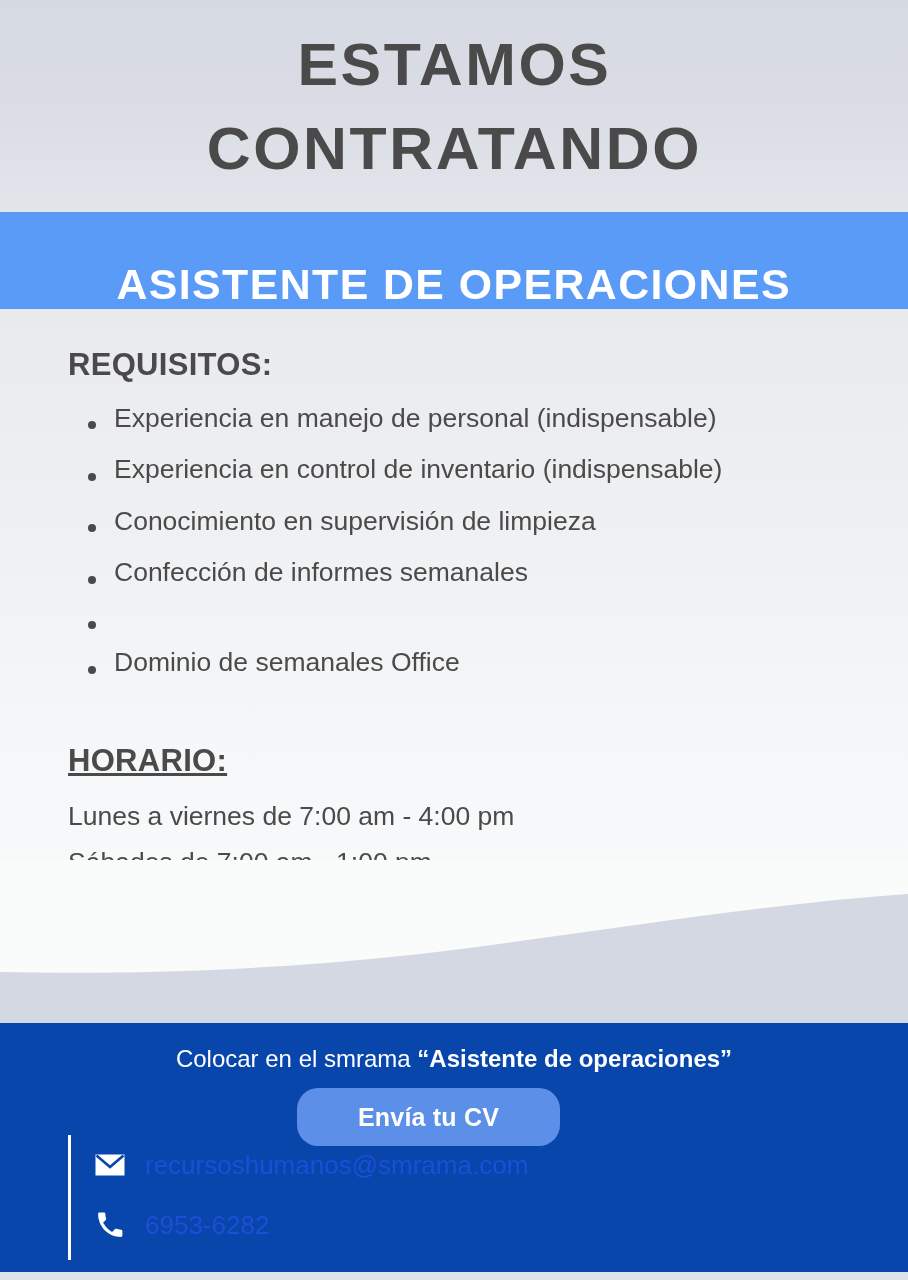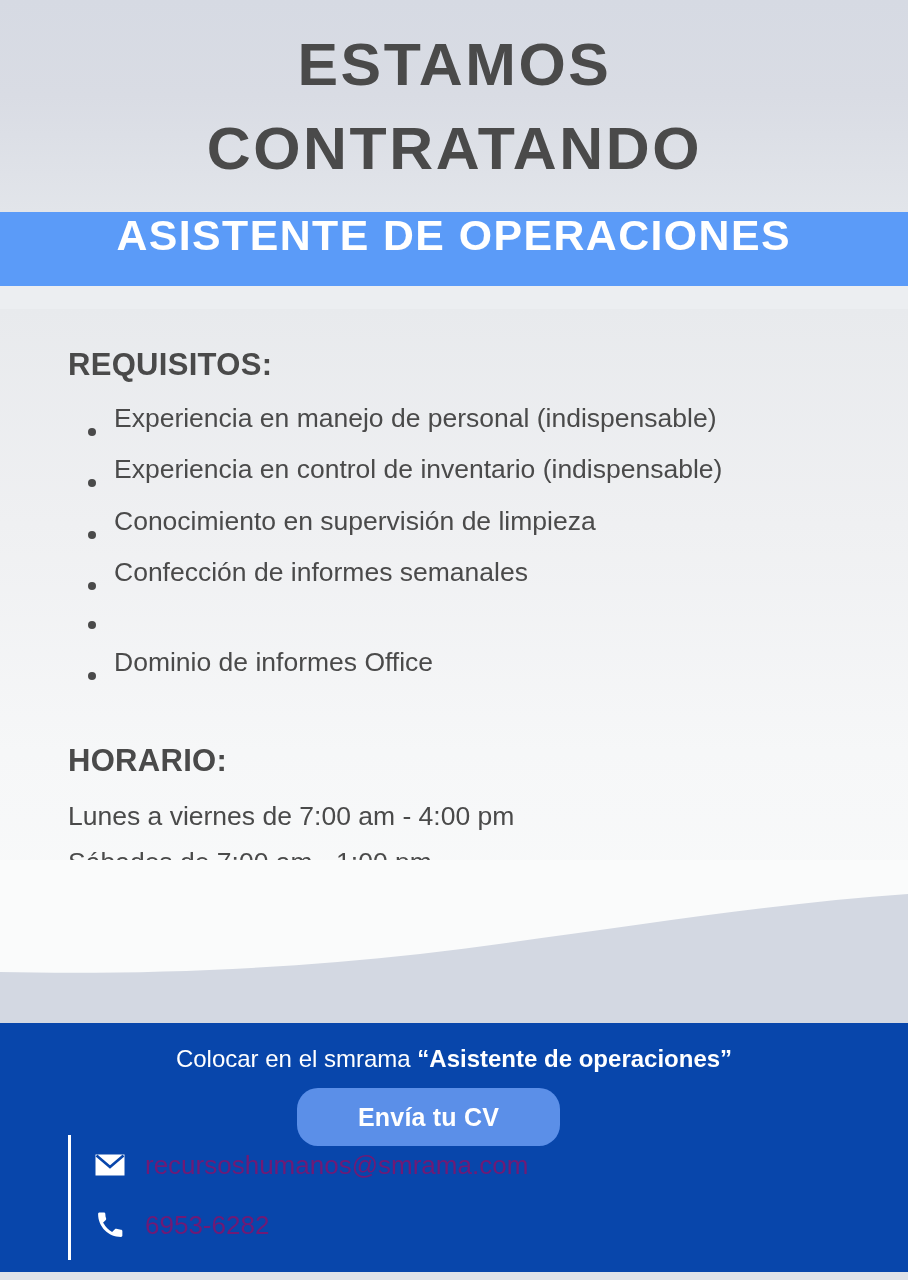--- a/index.html
+++ b/index.html
@@ -47,24 +47,24 @@
     text-align:center;
     white-space:nowrap;
     transform:scaleX(1.03);
   }
 
   
   .banner {
     position:absolute;
     left:0; top:212px;
     width:908px;
-    height:74px;
+    height:97px;
     background:#5b9bf8;
     display:flex;
-    align-items:flex-start;
+    align-items:flex-end;
     justify-content:center;
   }
 
   .banner-title {
     font-size:42px;
     font-weight:700;
     letter-spacing:1.4px;
     color:#ffffff;
     white-space:nowrap;
     transform:scaleX(1.02);
@@ -86,41 +86,41 @@
     color:#4a4a4a;
     letter-spacing:0.3px;
   }
 
   #requisitos-heading { position:absolute; left:68px; top:38px; }
 
   .req-list { position:absolute; left:88px; top:92px; width:800px; }
 
   .req-item {
     display:flex;
-    align-items:flex-end;
+    align-items:center;
     margin-bottom:16.5px;
   }
 
   .bullet {
     width:8px; height:8px;
     border-radius:50%;
     background:#4a4a4a;
     flex:0 0 8px;
     margin-top:14px;
   }
 
   .req-text {
     margin-left:18px;
     font-size:26.5px;
     color:#4a4a4a;
     line-height:1.32;
     white-space:nowrap;
   }
 
-  #horario-heading { position:absolute; left:68px; top:434px; }
+  #horario-heading { position:absolute; left:68px; top:434px;text-decoration:underline; }
 
   .horario-lines { position:absolute; left:68px; top:485px; }
 
   .horario-line {
     font-size:26.5px;
     color:#4a4a4a;
     line-height:1.72;
     white-space:nowrap;
   }
 
@@ -192,21 +192,21 @@
     flex:0 0 34px;
     display:flex;
     align-items:center;
     justify-content:center;
     color:#ffffff;
   }
 
   .contact-text {
     margin-left:18px;
     font-size:26px;
-    color:#701a75;
+    color:#1d4ed8;
     white-space:nowrap;
   }
 
   .bottom-strip {
     position:absolute;
     left:0; top:1272px;
     width:908px;
     height:8px;
     background:#dfe2e8;
   }
@@ -244,21 +244,21 @@
       </div>
       <div class="req-item">
         <span class="bullet"></span>
         <span class="req-text">Confección de informes semanales</span>
       </div>
       <div class="req-item">
         <span class="bullet"></span>
       </div>
       <div class="req-item">
         <span class="bullet"></span>
-        <span class="req-text">Dominio de informes Office</span>
+        <span class="req-text">Dominio de semanales Office</span>
       </div>
     </div>
 
     <div class="section-heading" id="horario-heading">HORARIO:</div>
 
     <div class="horario-lines">
       <div class="horario-line">Lunes a viernes de 7:00 am - 4:00 pm</div>
       <div class="horario-line">Sábados de 7:00 am - 1:00 pm</div>
     </div>
 

